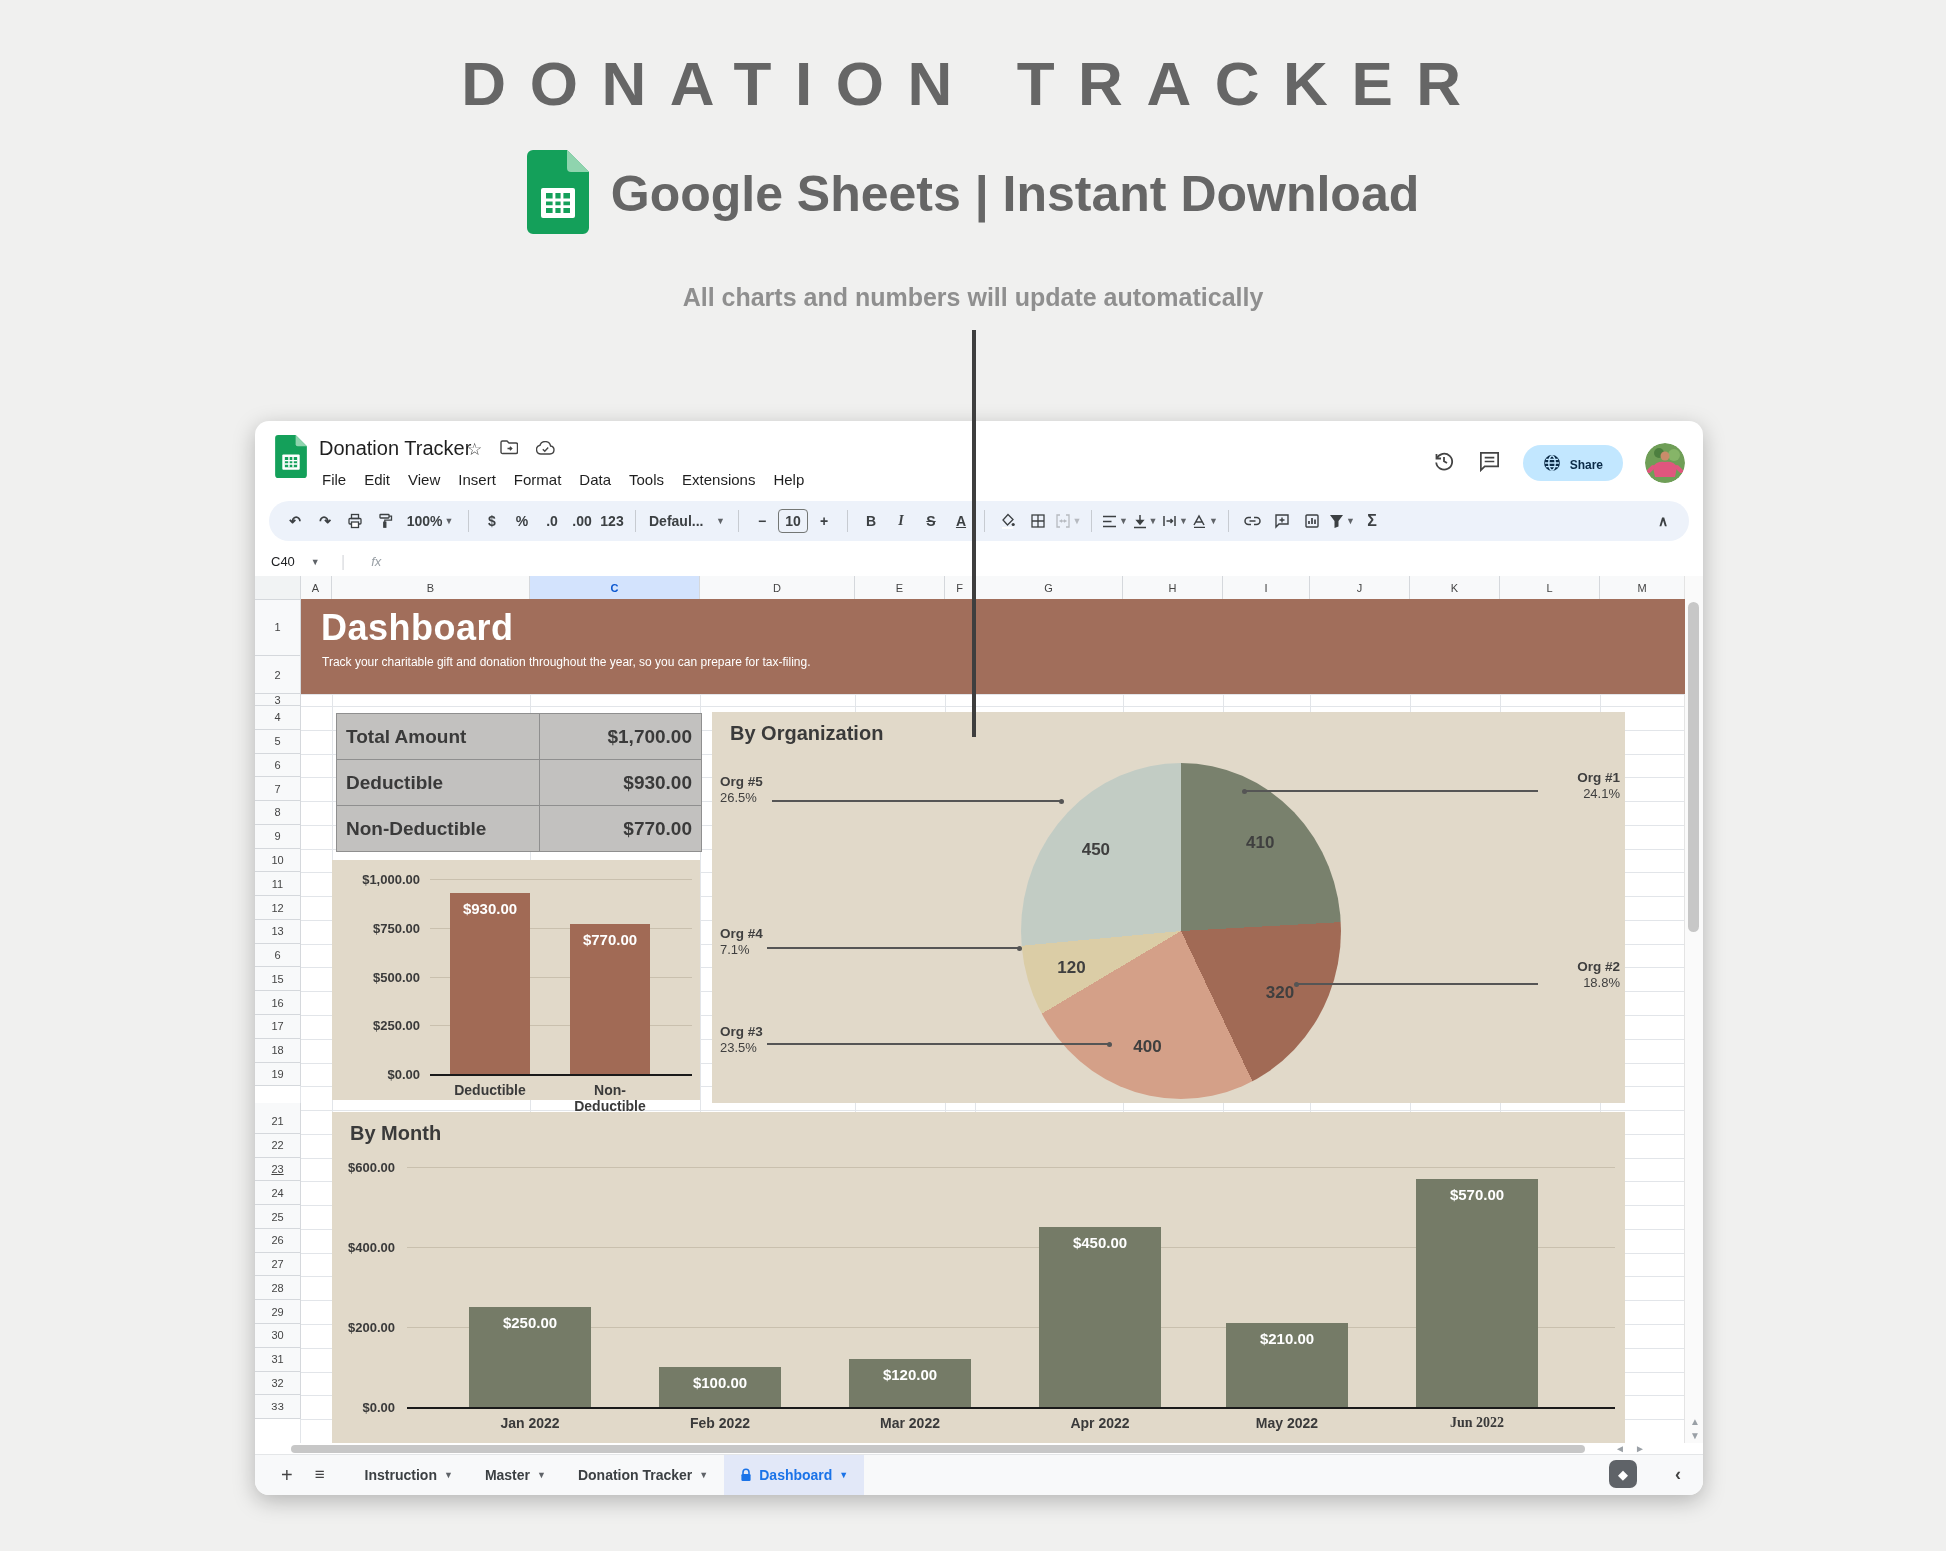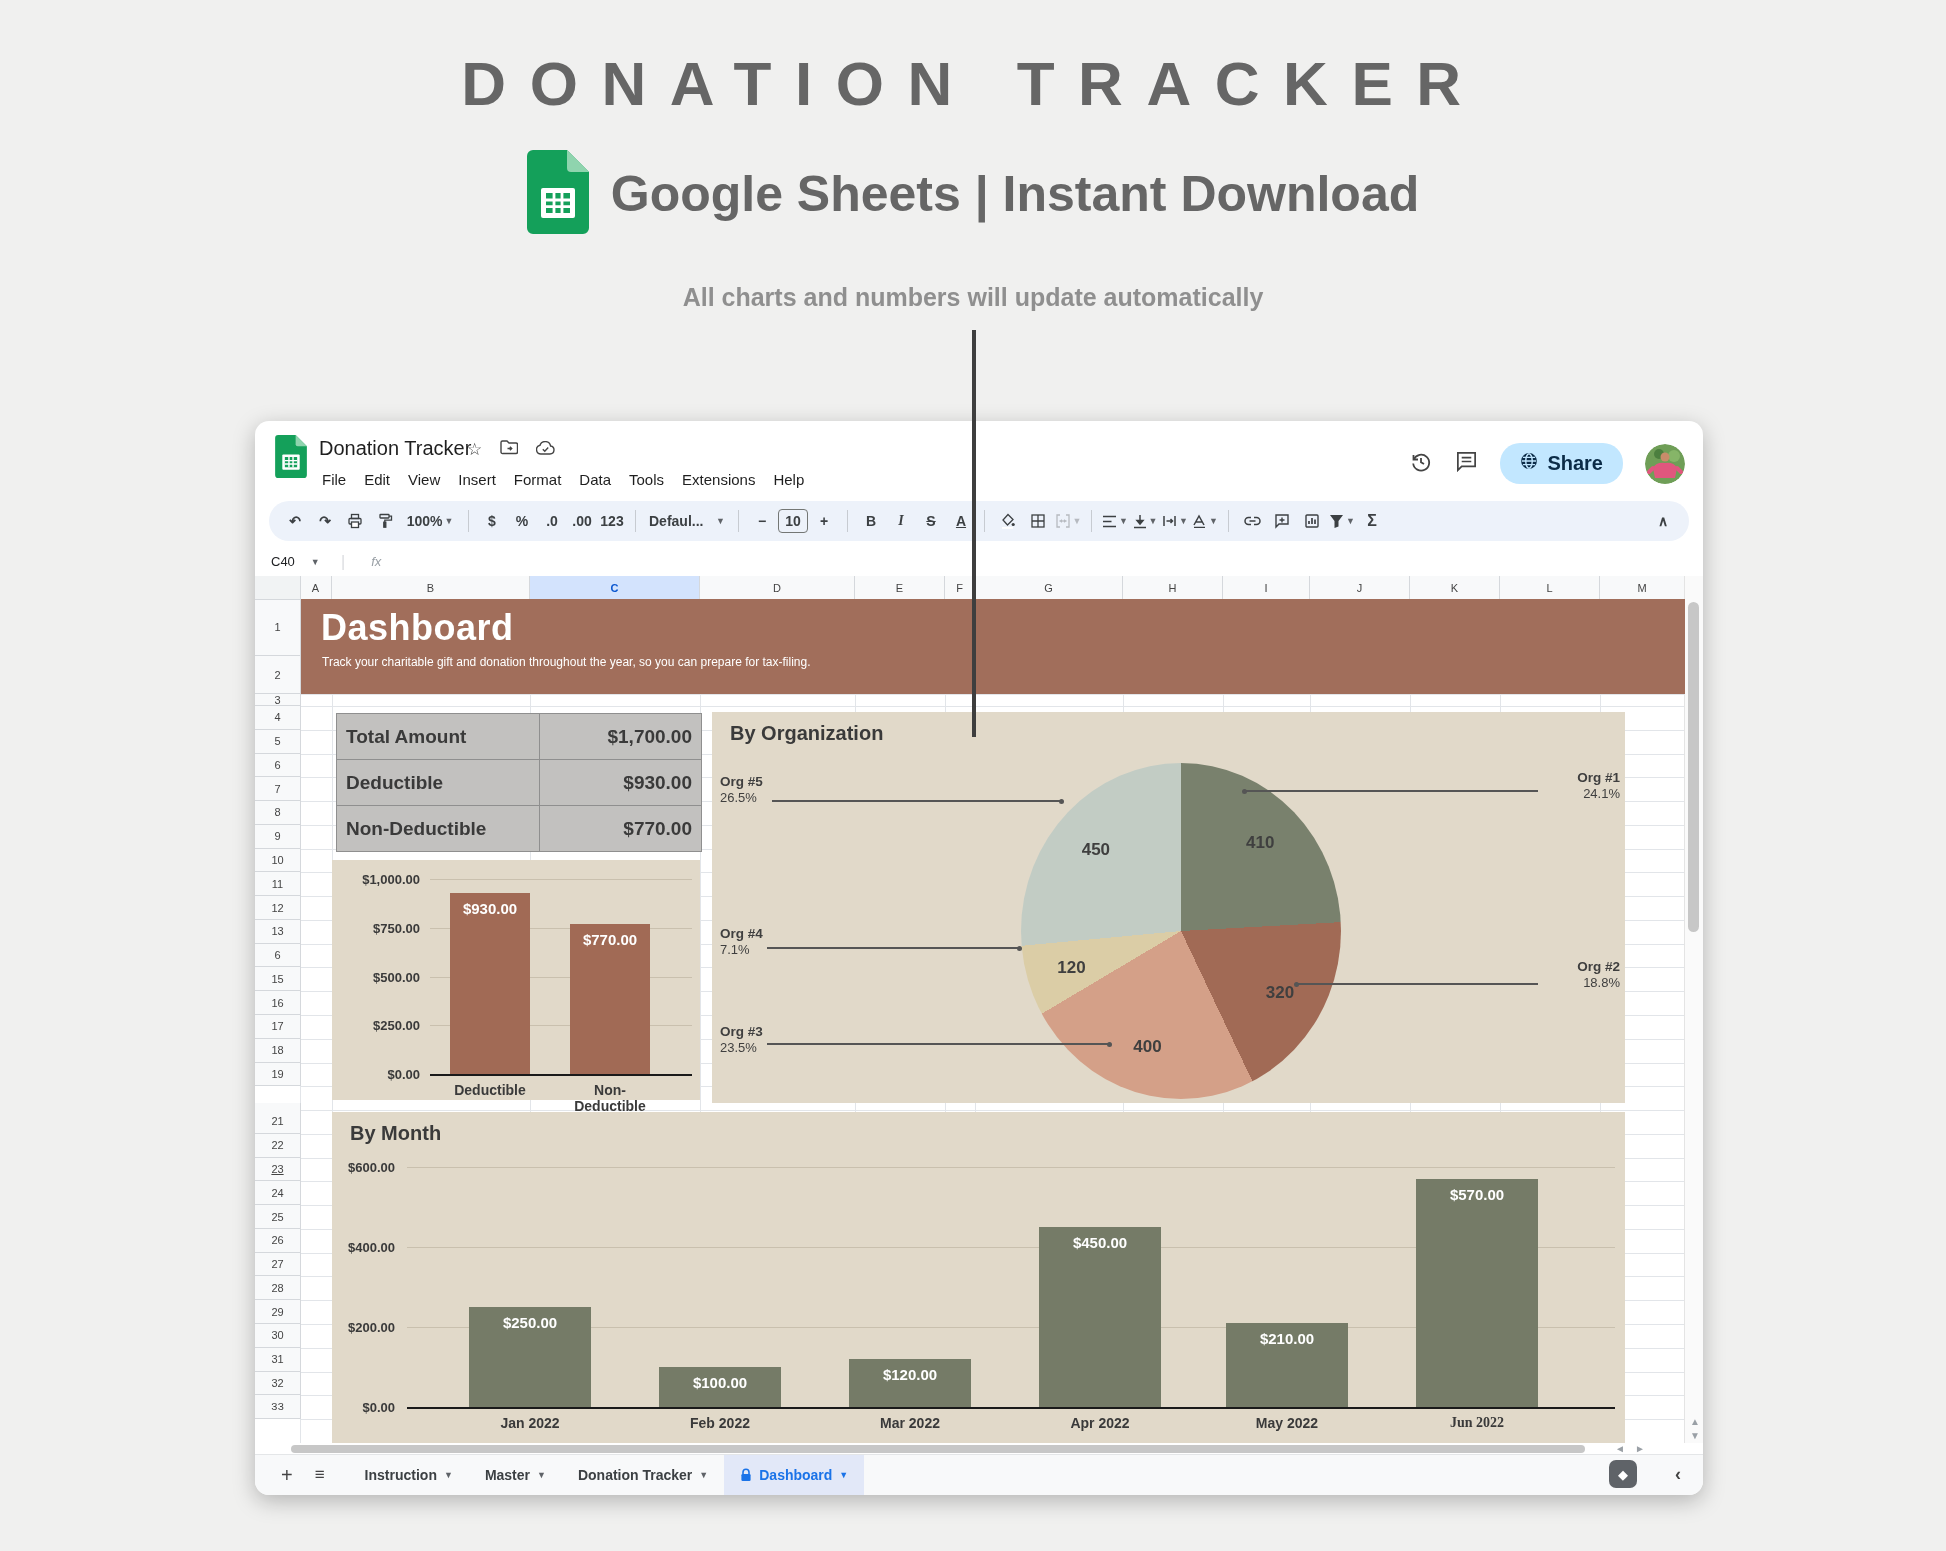--- a/index.html
+++ b/index.html
@@ -17,22 +17,22 @@
   
   #window{position:absolute;left:255px;top:421px;width:1448px;height:1074px;background:#fff;
     border-radius:14px;box-shadow:0 6px 22px rgba(0,0,0,.25);overflow:hidden;}
 
   .doc-title{position:absolute;left:64px;top:16px;font-size:20px;color:#1f1f1f;}
   .title-icons{position:absolute;left:212px;top:18px;display:flex;gap:18px;color:#444;font-size:17px;align-items:center;}
   .menubar{position:absolute;left:58px;top:46px;display:flex;font-size:15px;color:#1f1f1f;}
   .menubar span{padding:4px 9px;border-radius:6px;cursor:default;}
 
   .win-right{position:absolute;right:18px;top:22px;display:flex;align-items:center;gap:22px;}
-  .share-pill{display:flex;align-items:flex-start;gap:9px;background:#c2e7ff;color:#0b2b47;font-weight:700;
-    font-size:20px;border-radius:20px;padding:9px 20px;}
+  .share-pill{display:flex;align-items:flex-end;gap:9px;background:#c2e7ff;color:#0b2b47;font-weight:700;
+    font-size:12px;border-radius:20px;padding:9px 20px;}
   .avatar{width:40px;height:40px;border-radius:50%;overflow:hidden;}
 
   #toolbar{position:absolute;left:14px;right:14px;top:80px;height:40px;background:#edf2fa;border-radius:22px;
     display:flex;align-items:center;padding:0 12px;color:#3c4043;font-size:14px;gap:2px;}
   .tb{min-width:28px;height:28px;display:flex;align-items:center;justify-content:center;border-radius:5px;gap:2px;
     font-weight:600;white-space:nowrap;}
   .tb svg{display:block;}
   .tb-sep{width:1px;height:22px;background:#c7cbd1;margin:0 7px;}
   .caret{font-size:9px;color:#5f6368;}
   .size-box{border:1px solid #747775;border-radius:4px;width:28px;height:22px;display:flex;align-items:center;justify-content:center;font-weight:600;}

